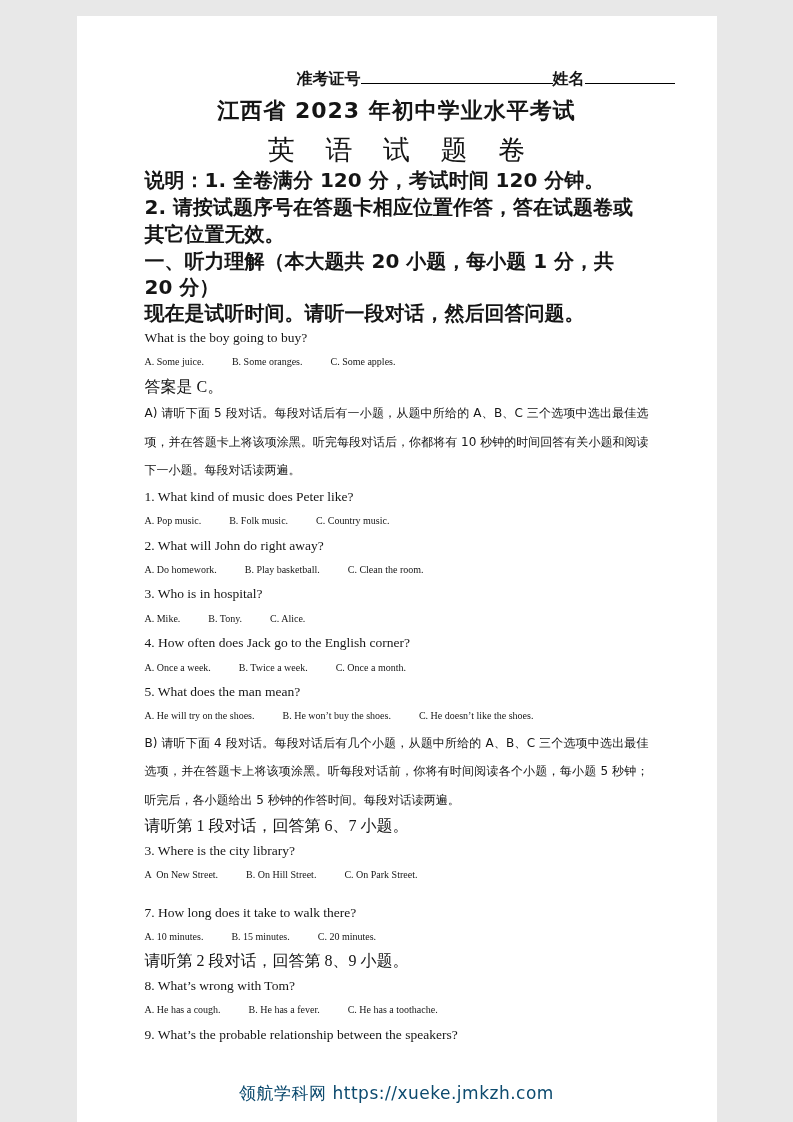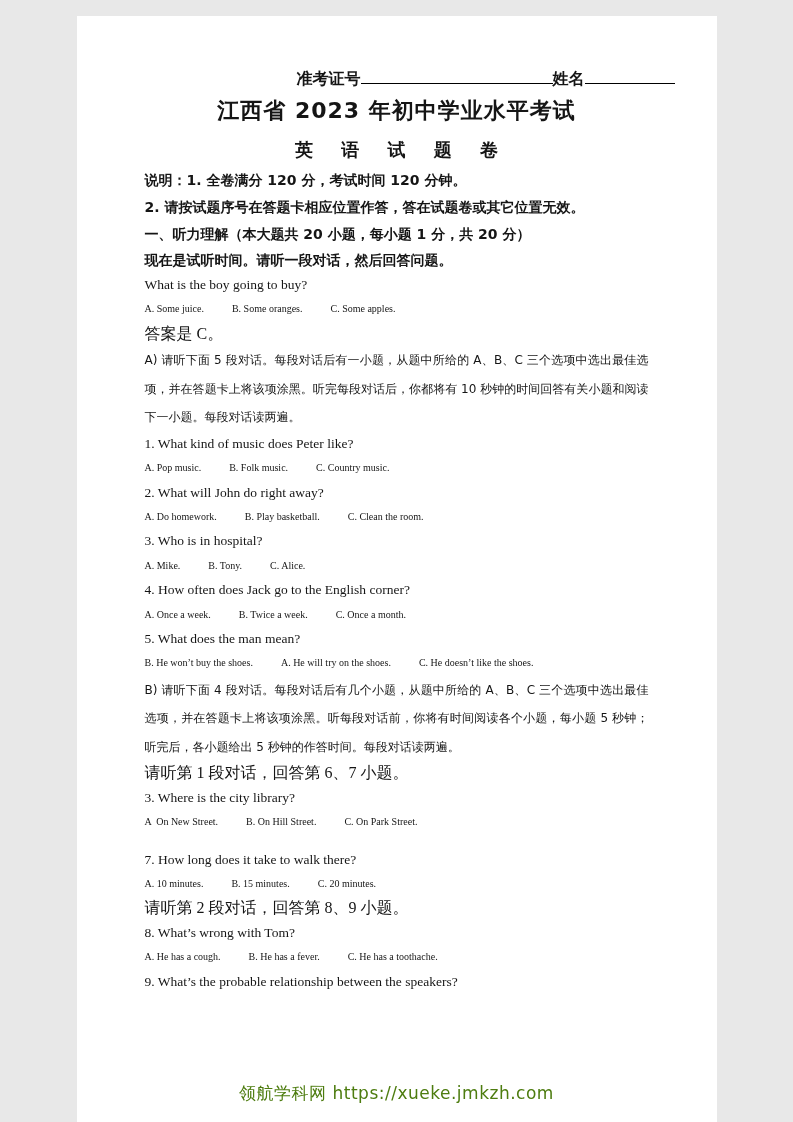--- a/index.html
+++ b/index.html
@@ -24,27 +24,27 @@
   .blank.w-long{width:192px;}
   .blank.w-short{width:90px;}
 
   .title{
     text-align:center;font-family:"DejaVu Sans","Liberation Sans",sans-serif;
     font-weight:700;font-size:22px;line-height:28px;margin-top:6px;
     letter-spacing:1px;
   }
   .subtitle{
     text-align:center;font-family:"DejaVu Sans","Liberation Sans",sans-serif;
-    font-weight:700;font-size:18px;line-height:26px;margin-top:12px;
+    font-weight:400;font-size:27px;line-height:26px;margin-top:12px;
     letter-spacing:11px;text-indent:11px;
   }
 
   .cn-bold{
     font-family:"DejaVu Sans","Liberation Sans",sans-serif;
-    font-weight:700;font-size:14px;line-height:27px;
+    font-weight:700;font-size:20px;line-height:27px;
   }
   .notes{margin-top:4px;}
   .sec-heading{line-height:26px;}
   .trial-note{line-height:26px;}
 
   .eng{font-size:13.5px;line-height:24.4px;}
   .opts{
     display:flex;gap:28px;font-size:10px;line-height:24.4px;
     flex-wrap:nowrap;
   }
@@ -55,21 +55,21 @@
   .instr{
     font-family:"DejaVu Sans","Liberation Sans",sans-serif;
     font-weight:400;font-size:12px;line-height:28.5px;
     text-align:justify;margin:0;
   }
   .gap-before{margin-top:13px;}
 
   .footer{
     position:absolute;top:1066px;left:0;width:100%;text-align:center;
     font-family:"DejaVu Sans","Liberation Sans",sans-serif;
-    font-size:17px;color:#4d7c0f;letter-spacing:0.5px;
+    font-size:17px;color:#0c4a6e;letter-spacing:0.5px;
   }
 </style>
 </head>
 <body>
 
 <div class="page">
   <div class="content">
 
     <div class="exam-header">
       <span>准考证号</span><span class="blank w-long"></span><span>姓名</span><span class="blank w-short"></span>
@@ -119,22 +119,22 @@
 
     <div class="eng">4. How often does Jack go to the English corner?</div>
     <div class="opts">
       <span class="opt">A. Once a week.</span>
       <span class="opt">B. Twice a week.</span>
       <span class="opt">C. Once a month.</span>
     </div>
 
     <div class="eng">5. What does the man mean?</div>
     <div class="opts">
+      <span class="opt">A. He will try on the shoes.</span>
       <span class="opt">B. He won’t buy the shoes.</span>
-      <span class="opt">A. He will try on the shoes.</span>
       <span class="opt">C. He doesn’t like the shoes.</span>
     </div>
 
     <p class="instr">B) 请听下面 4 段对话。每段对话后有几个小题，从题中所给的 A、B、C 三个选项中选出最佳选项，并在答题卡上将该项涂黑。听每段对话前，你将有时间阅读各个小题，每小题 5 秒钟；听完后，各小题给出 5 秒钟的作答时间。每段对话读两遍。</p>
 
     <div class="cue">请听第 1 段对话，回答第 6、7 小题。</div>
 
     <div class="eng">3. Where is the city library?</div>
     <div class="opts">
       <span class="opt">A  On New Street.</span>

